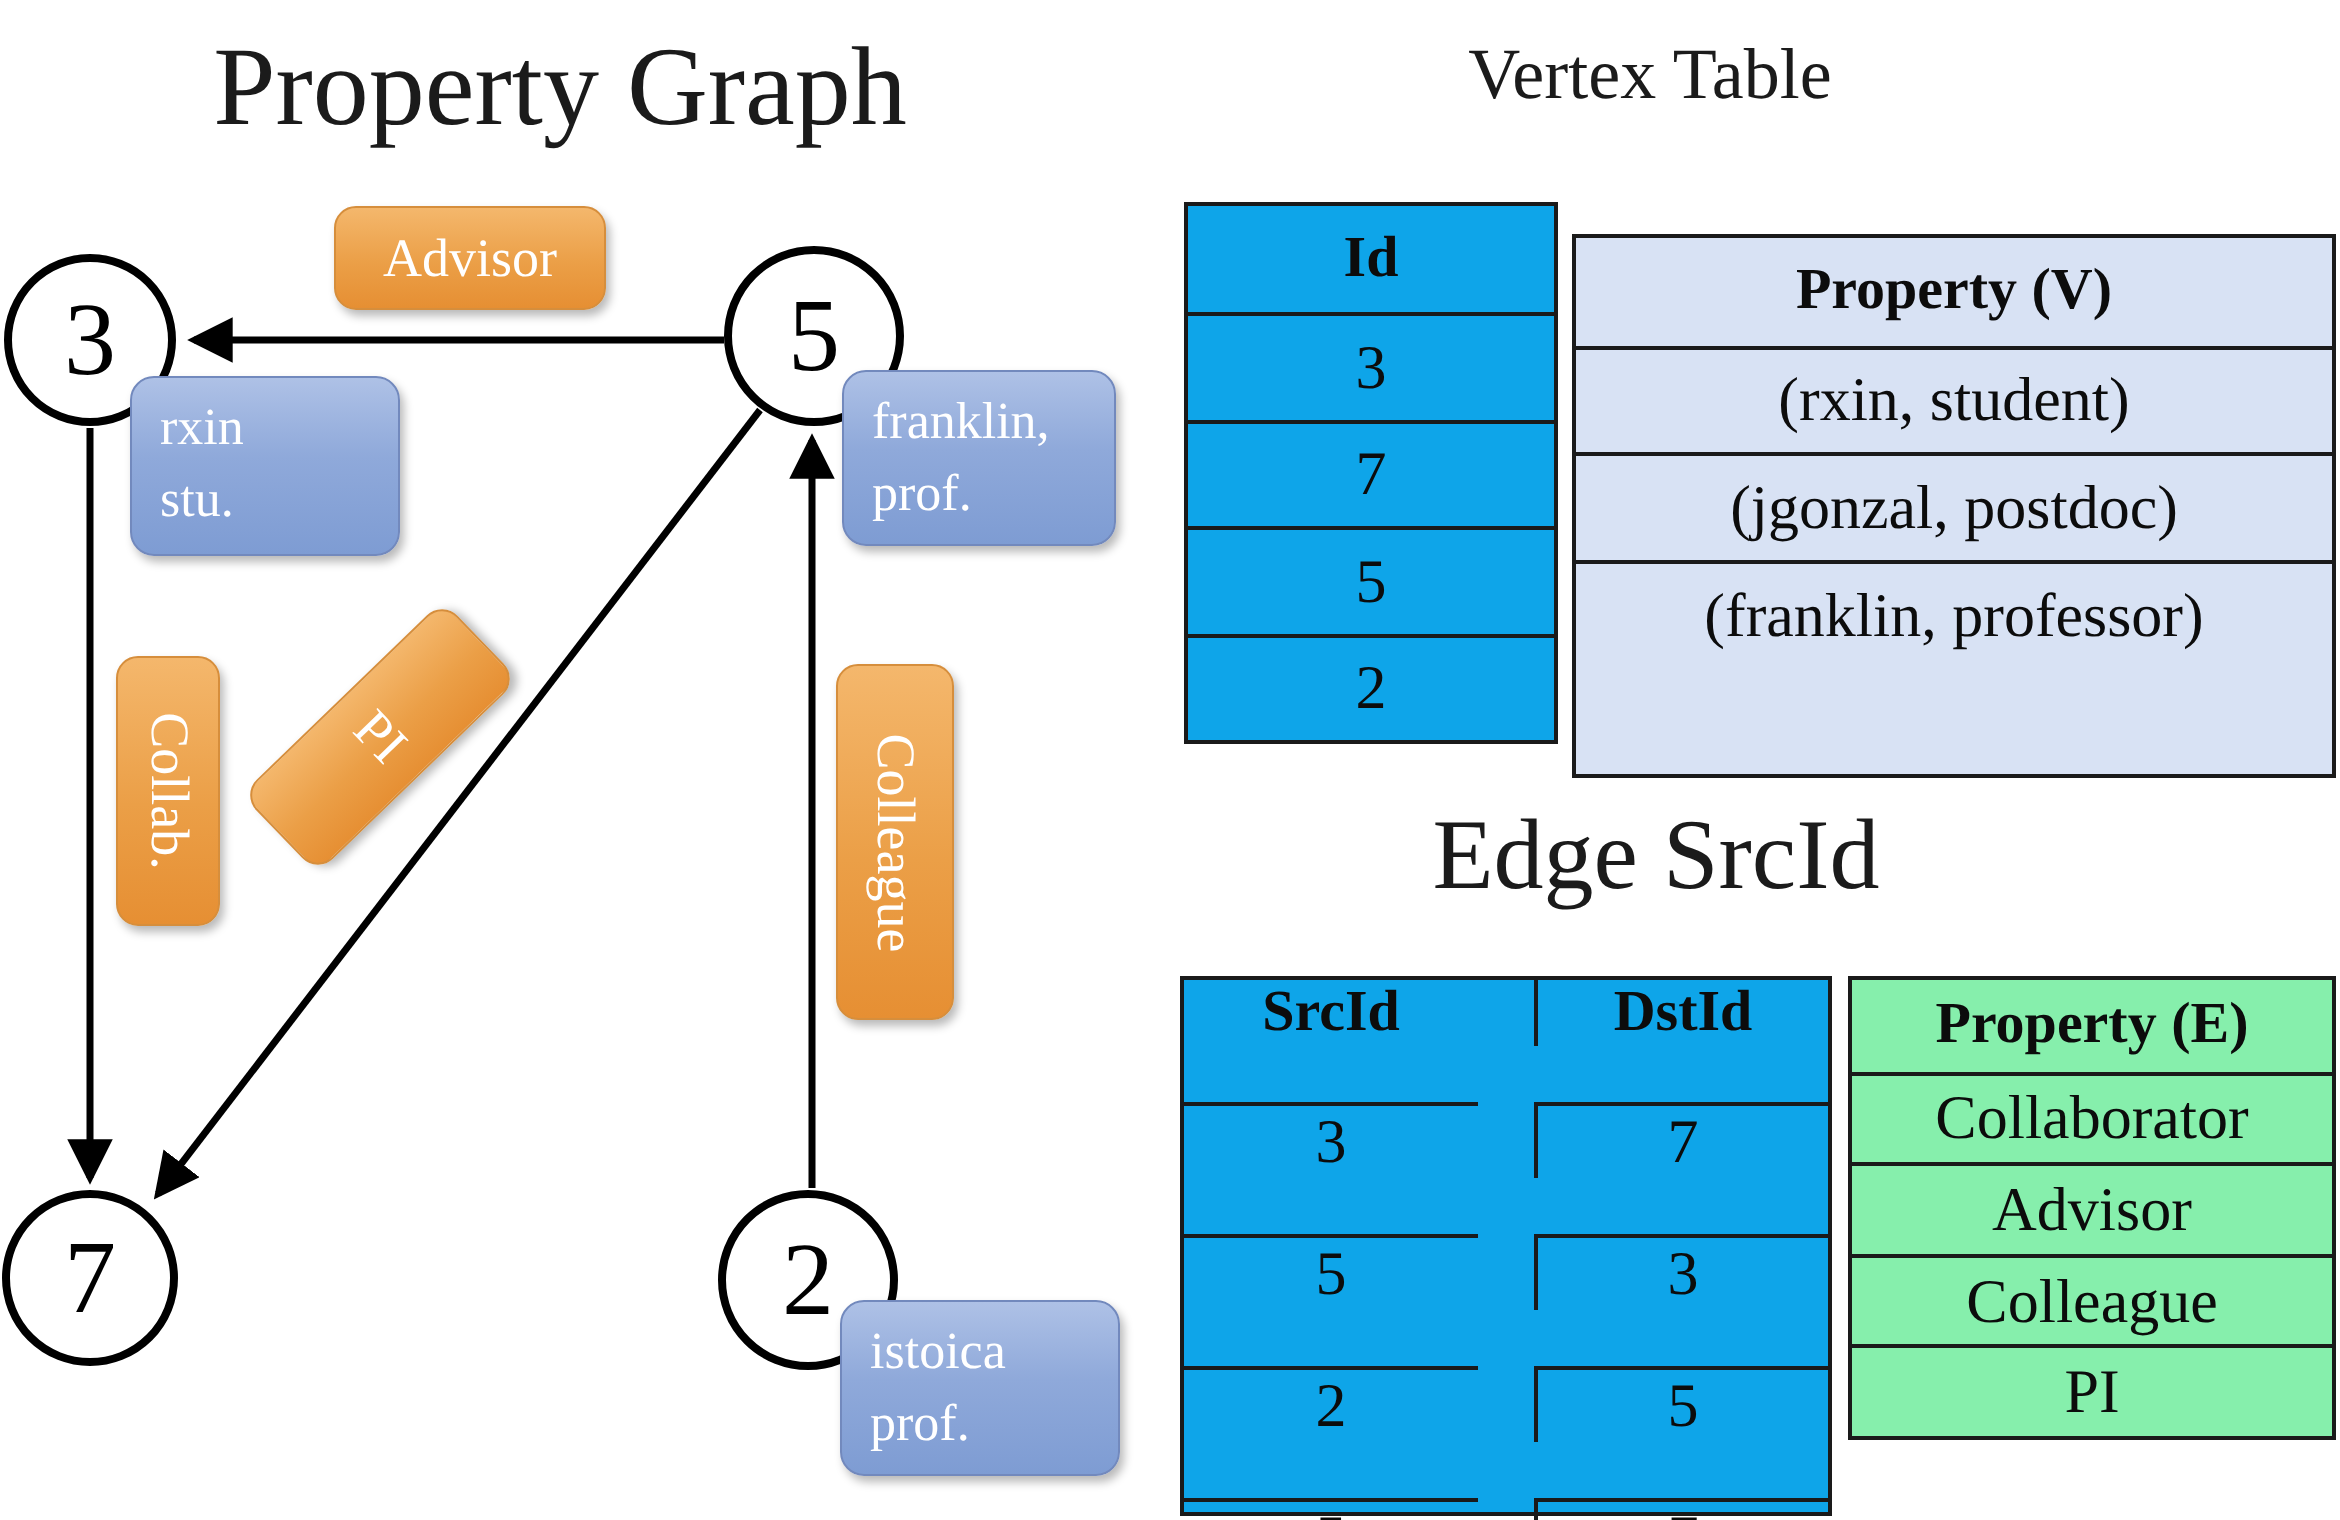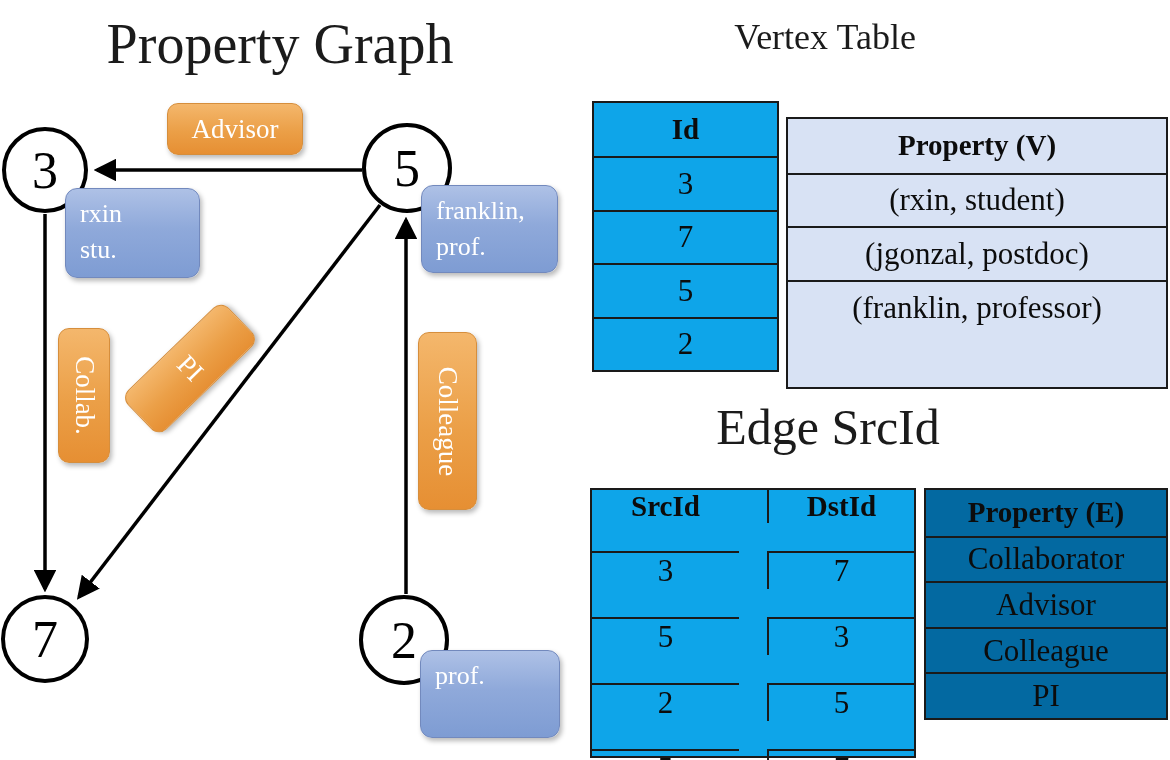--- a/index.html
+++ b/index.html
@@ -61,21 +61,21 @@
     font-size:31px;color:#0c0c0c;white-space:nowrap;
   }
   .hdr{font-weight:bold;font-size:29px;}
   .vt-id{left:592px;top:101px;width:187px;height:271px;}
   .vt-prop{left:786px;top:117px;width:382px;height:272px;background:#d8e2f4;font-size:30px;}
   .vt-id .cell:not(:first-child),
   .vt-prop .cell:not(:first-child){border-top:2.5px solid #1a1a1a;}
   .et-ids{left:590px;top:488px;width:326px;height:270px;grid-template-columns:1fr 1fr;gap:28px;}
   .et-ids .cell:nth-child(n+3){border-top:2.5px solid #1a1a1a;}
   .et-ids .cell:nth-child(even){border-left:2.5px solid #1a1a1a;}
-  .et-prop{left:924px;top:488px;width:244px;height:232px;background:#0369a1;font-size:30px;}
+  .et-prop{left:924px;top:488px;width:244px;height:232px;background:#86efac;font-size:30px;}
   .et-prop .cell:not(:first-child){border-top:2.5px solid #1a1a1a;}
 </style>
 </head>
 <body>
 
 <div class="canvas">
 
   <div class="big-title t-graph">Property Graph</div>
   <div class="big-title t-vertex">Vertex Table</div>
   <div class="big-title t-edge">Edge SrcId</div>
@@ -107,20 +107,21 @@
 
   <div class="pbox b-rxin">
     <span>rxin</span>
     <span>stu.</span>
   </div>
   <div class="pbox b-franklin">
     <span>franklin,</span>
     <span>prof.</span>
   </div>
   <div class="pbox b-istoica">
+    <span>istoica</span>
     <span>prof.</span>
   </div>
 
   <div class="ebox e-advisor">
     <span>Advisor</span>
   </div>
   <div class="ebox e-collab">
     <span class="rot90">Collab.</span>
   </div>
   <div class="ebox e-pi">

